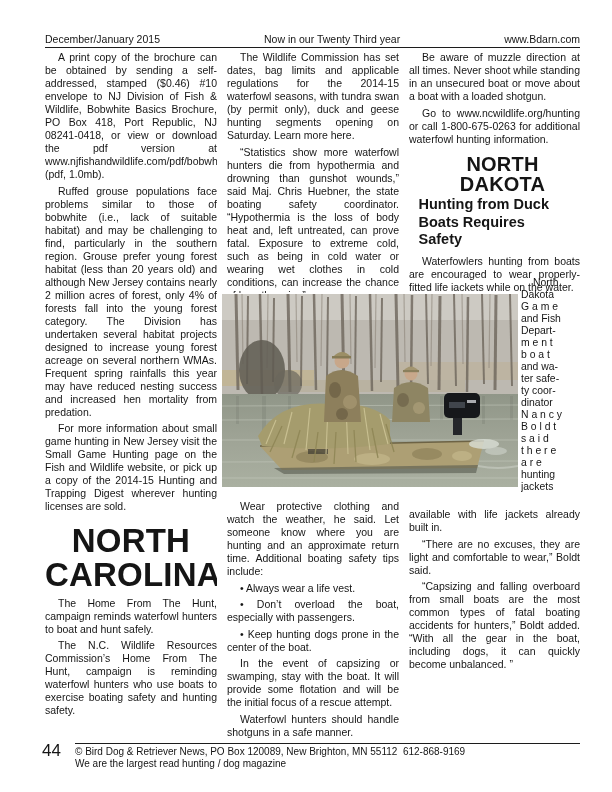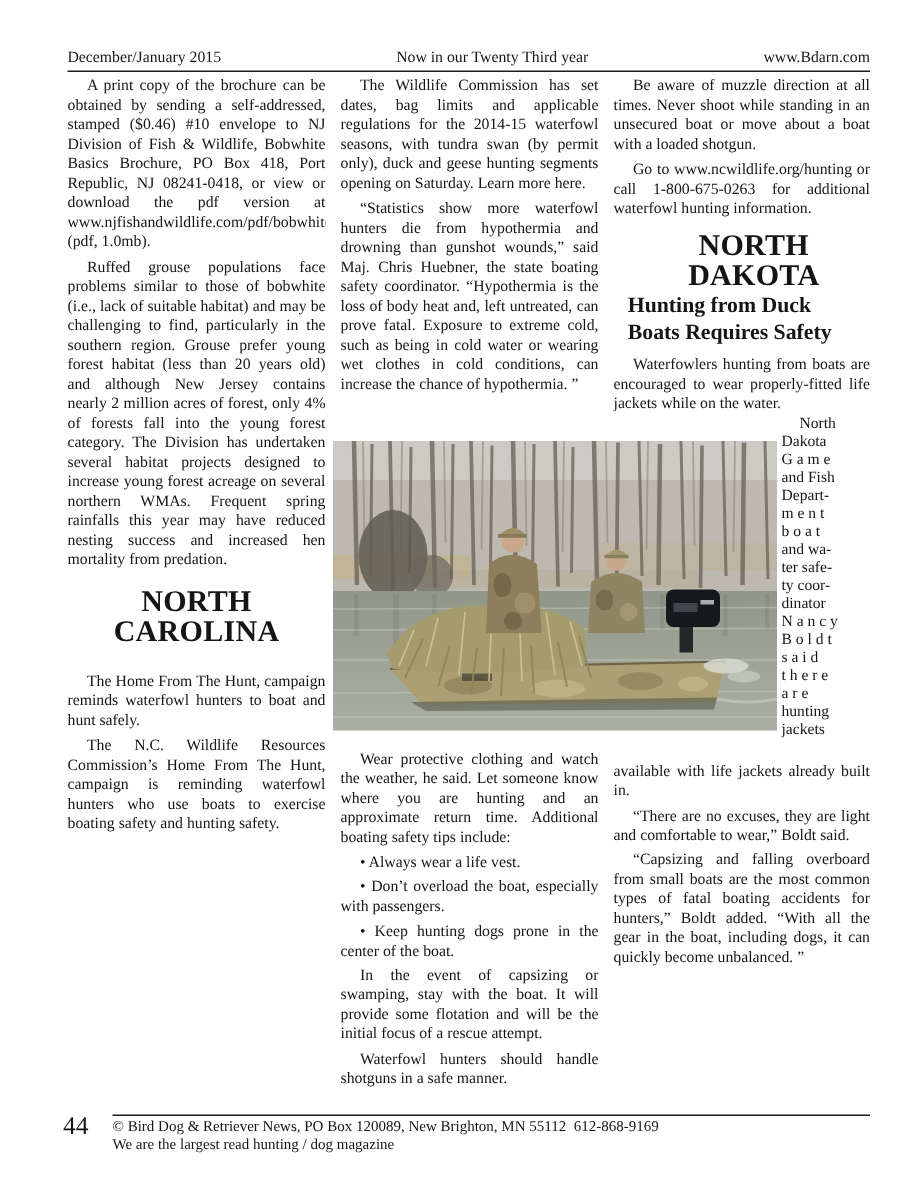--- a/index.html
+++ b/index.html
@@ -1,19 +1,19 @@
 <!DOCTYPE html>
 <html lang="en"><head>
 <meta charset="utf-8">
 <style>
   html, body { margin:0; padding:0; background:#e8e8e8; }
   .page {
     position:relative; width:612px; height:792px; margin:0 auto;
     background:#ffffff; overflow:hidden;
-    font-family:Liberation Serif, serif; color:#151515;
+    font-family:Liberation Sans, sans-serif; color:#151515;
   }
   
   .header {
     position:absolute; left:45px; top:33px; width:535px;
     display:flex; justify-content:space-between; align-items:flex-end;
     font-size:10.5px; line-height:12px;
     border-bottom:1.6px solid #1c1c1c; padding-bottom:2px;
   }
   
   .col {
@@ -21,22 +21,22 @@
     font-size:10.5px; line-height:13px; overflow:hidden;
   }
   .col p { margin:0 0 3.5px 0; text-indent:13px; }
   .col p.noindent { text-indent:0; }
   #col1  { left:45px;  top:51px; height:690px; }
   #col2a { left:227px; top:51px; height:242px; }
   #col2b { left:227px; top:500px; height:242px; }
   #col3a { left:409px; top:51px; width:171px; height:240px; }
   #col3b { left:409px; top:508px; width:171px; height:236px; }
   h1.section {
-    font-size:20px; font-weight:bold; text-align:center; text-indent:0;
-    line-height:1.04; margin:11px 0 16px 0; letter-spacing:0.2px;
+    font-size:33px; font-weight:bold; text-align:center; text-indent:0;
+    line-height:1.04; margin:11px 0 4px 0; letter-spacing:0.2px;
   }
   h1.nd { font-size:20px; margin:8px 0 1px 16px; }
   h2.sub {
     font-size:14.5px; font-weight:bold; text-align:left; text-indent:0;
     line-height:1.22; margin:1px 0 6px 0;
   }
   h2.nd { max-width:152px; margin-left:auto; margin-right:auto; }
   
   .photo { position:absolute; left:222px; top:294px; width:296px; height:193px; background:#c6c3bb; }
   
@@ -60,20 +60,21 @@
 
   <div class="header">
     <span>December/January 2015</span>
     <span>Now in our Twenty Third year</span>
     <span>www.Bdarn.com</span>
   </div>
 
   <div class="col" id="col1">
     <p>A print copy of the brochure can be obtained by sending a self-addressed, stamped ($0.46) #10 envelope to NJ Division of Fish &amp; Wildlife, Bobwhite Basics Brochure, PO Box 418, Port Republic, NJ 08241-0418, or view or download the pdf version at www.njfishandwildlife.com/pdf/bobwhitebasics.pdf (pdf, 1.0mb).</p>
     <p>Ruffed grouse populations face problems similar to those of bobwhite (i.e., lack of suitable habitat) and may be challenging to find, particularly in the southern region. Grouse prefer young forest habitat (less than 20 years old) and although New Jersey contains nearly 2 million acres of forest, only 4% of forests fall into the young forest category. The Division has undertaken several habitat projects designed to increase young forest acreage on several northern WMAs. Frequent spring rainfalls this year may have reduced nesting success and increased hen mortality from predation.</p>
+    <p>For more information about small game hunting in New Jersey visit the Small Game Hunting page on the Fish and Wildlife website, or pick up a copy of the 2014-15 Hunting and Trapping Digest wherever hunting licenses are sold.</p>
     <h1 class="section">NORTH CAROLINA</h1>
     <p>The Home From The Hunt, campaign reminds waterfowl hunters to boat and hunt safely.</p>
     <p>The N.C. Wildlife Resources Commission’s Home From The Hunt, campaign is reminding waterfowl hunters who use boats to exercise boating safety and hunting safety.</p>
   </div>
 
   <div class="col" id="col2a">
     <p>The Wildlife Commission has set dates, bag limits and applicable regulations for the 2014-15 waterfowl seasons, with tundra swan (by permit only), duck and geese hunting segments opening on Saturday. Learn more here.</p>
     <p>“Statistics show more waterfowl hunters die from hypothermia and drowning than gunshot wounds,” said Maj. Chris Huebner, the state boating safety coordinator. “Hypothermia is the loss of body heat and, left untreated, can prove fatal. Exposure to extreme cold, such as being in cold water or wearing wet clothes in cold conditions, can increase the chance of hypothermia. ”</p>
   </div>
 

